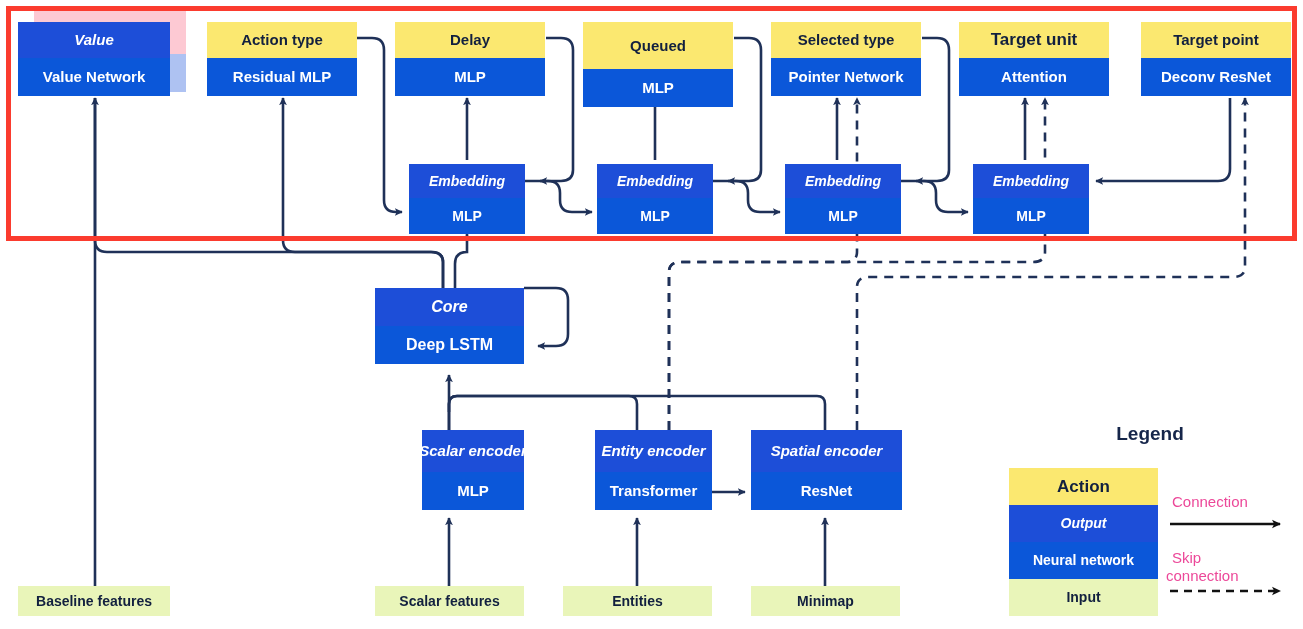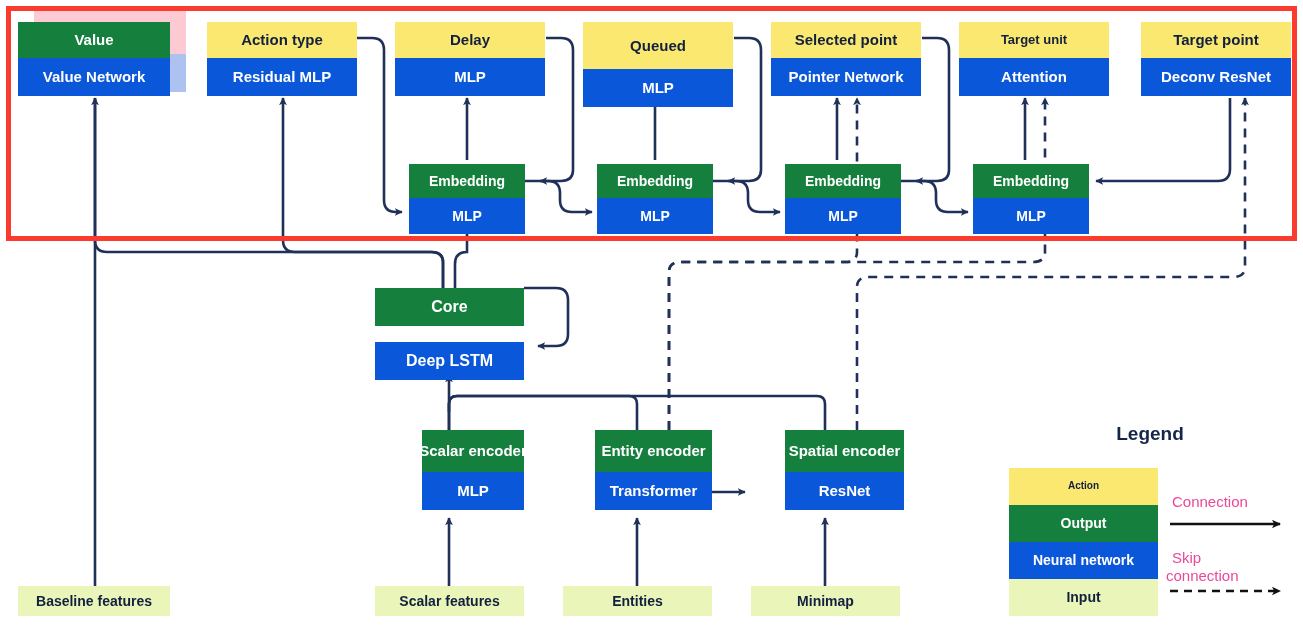--- a/index.html
+++ b/index.html
@@ -4,21 +4,21 @@
 <style>
   html,body{margin:0;padding:0;background:#ffffff;}
   body{width:1303px;height:629px;overflow:hidden;
        font-family:"Liberation Sans","DejaVu Sans",sans-serif;}
   #stage{position:relative;width:1303px;height:629px;background:#fff;}
   svg#wires{position:absolute;left:0;top:0;width:1303px;height:629px;pointer-events:none;}
   .node{position:absolute;box-sizing:border-box;z-index:3;}
   .band{box-sizing:border-box;display:flex;align-items:center;justify-content:center;
         text-align:center;line-height:1.05;white-space:nowrap;}
   .band.action{background:#FBE870;color:#12203f;font-weight:700;}
-  .band.output{background:#15803d;color:#ffffff;font-weight:600;}
+  .band.output{background:#1d4ed8;color:#ffffff;font-weight:600;font-style:italic;}
   .band.nn{background:#0B57D9;color:#ffffff;font-weight:600;}
   .band.input{background:#E9F5B9;color:#12203f;font-weight:700;}
   .ghost{position:absolute;z-index:1;}
   .ghost .gband{box-sizing:border-box;}
   .redframe{position:absolute;box-sizing:border-box;border:5px solid #FB3B2E;z-index:6;
             pointer-events:none;}
   .legend-title{position:absolute;color:#16264a;font-weight:600;z-index:3;}
   .legend-stack{position:absolute;z-index:3;}
   .legend-lbl{position:absolute;color:#ec4899;font-weight:400;z-index:3;
               line-height:1.12;}
@@ -126,26 +126,26 @@
     <div class="band action" style="height:36px;font-size:15px;">Delay</div>
     <div class="band nn" style="height:38px;font-size:15px;">MLP</div>
   </div>
 
   <div class="node" style="left:583px;top:22px;width:150px;height:74px;">
     <div class="band action" style="height:47px;font-size:15px;">Queued</div>
     <div class="band nn" style="height:38px;font-size:15px;">MLP</div>
   </div>
 
   <div class="node" style="left:771px;top:22px;width:150px;height:74px;">
-    <div class="band action" style="height:36px;font-size:15px;">Selected point</div>
+    <div class="band action" style="height:36px;font-size:15px;">Selected type</div>
     <div class="band nn" style="height:38px;font-size:15px;">Pointer Network</div>
   </div>
 
   <div class="node" style="left:959px;top:22px;width:150px;height:74px;">
-    <div class="band action" style="height:36px;font-size:13px;">Target unit</div>
+    <div class="band action" style="height:36px;font-size:17px;">Target unit</div>
     <div class="band nn" style="height:38px;font-size:15px;">Attention</div>
   </div>
 
   <div class="node" style="left:1141px;top:22px;width:150px;height:66px;">
     <div class="band action" style="height:36px;font-size:15px;">Target point</div>
     <div class="band nn" style="height:38px;font-size:15px;">Deconv ResNet</div>
   </div>
 
   <div class="node" style="left:409px;top:164px;width:116px;height:70px;">
     <div class="band output" style="height:34px;font-size:14px;">Embedding</div>
@@ -162,50 +162,50 @@
     <div class="band nn" style="height:36px;font-size:14px;">MLP</div>
   </div>
 
   <div class="node" style="left:973px;top:164px;width:116px;height:70px;">
     <div class="band output" style="height:34px;font-size:14px;">Embedding</div>
     <div class="band nn" style="height:36px;font-size:14px;">MLP</div>
   </div>
 
   <div class="node" style="left:375px;top:288px;width:149px;height:76px;">
     <div class="band output" style="height:38px;font-size:16px;">Core</div>
-    <div class="band nn" style="height:38px;font-size:16px;margin-top:16px;">Deep LSTM</div>
+    <div class="band nn" style="height:38px;font-size:16px;">Deep LSTM</div>
   </div>
 
   <div class="node" style="left:375px;top:430px;width:149px;height:80px;padding-left:47px;">
     <div class="band output" style="height:42px;font-size:15px;">Scalar encoder</div>
     <div class="band nn" style="height:38px;font-size:15px;">MLP</div>
   </div>
 
   <div class="node" style="left:563px;top:430px;width:149px;height:80px;padding-left:32px;">
     <div class="band output" style="height:42px;font-size:15px;">Entity encoder</div>
     <div class="band nn" style="height:38px;font-size:15px;">Transformer</div>
   </div>
 
-  <div class="node" style="left:785px;top:430px;width:119px;height:80px;">
+  <div class="node" style="left:751px;top:430px;width:151px;height:80px;">
     <div class="band output" style="height:42px;font-size:15px;">Spatial encoder</div>
     <div class="band nn" style="height:38px;font-size:15px;">ResNet</div>
   </div>
 
   <div class="node band input" style="left:18px;top:586px;width:152px;height:30px;font-size:14px;">Baseline features</div>
 
   <div class="node band input" style="left:375px;top:586px;width:149px;height:30px;font-size:14px;">Scalar features</div>
 
   <div class="node band input" style="left:563px;top:586px;width:149px;height:30px;font-size:14px;">Entities</div>
 
   <div class="node band input" style="left:751px;top:586px;width:149px;height:30px;font-size:14px;">Minimap</div>
 
   <div class="legend-title" style="left:1080px;top:423px;width:140px;text-align:center;font-size:19px;">Legend</div>
 
   <div class="legend-stack" style="left:1009px;top:468px;width:149px;height:148px;">
-    <div class="band action" style="height:37px;font-size:10px;">Action</div>
+    <div class="band action" style="height:37px;font-size:17px;">Action</div>
     <div class="band output" style="height:37px;font-size:14px;">Output</div>
     <div class="band nn" style="height:37px;font-size:14px;">Neural network</div>
     <div class="band input" style="height:37px;font-size:14px;">Input</div>
   </div>
 
   <div class="legend-lbl" style="left:1172px;top:494px;width:124px;font-size:15px;">Connection</div>
 
   <div class="legend-lbl" style="left:1172px;top:550px;width:124px;font-size:15px;">Skip</div>
   <div class="legend-lbl" style="left:1166px;top:568px;width:136px;font-size:15px;">connection</div>
 

